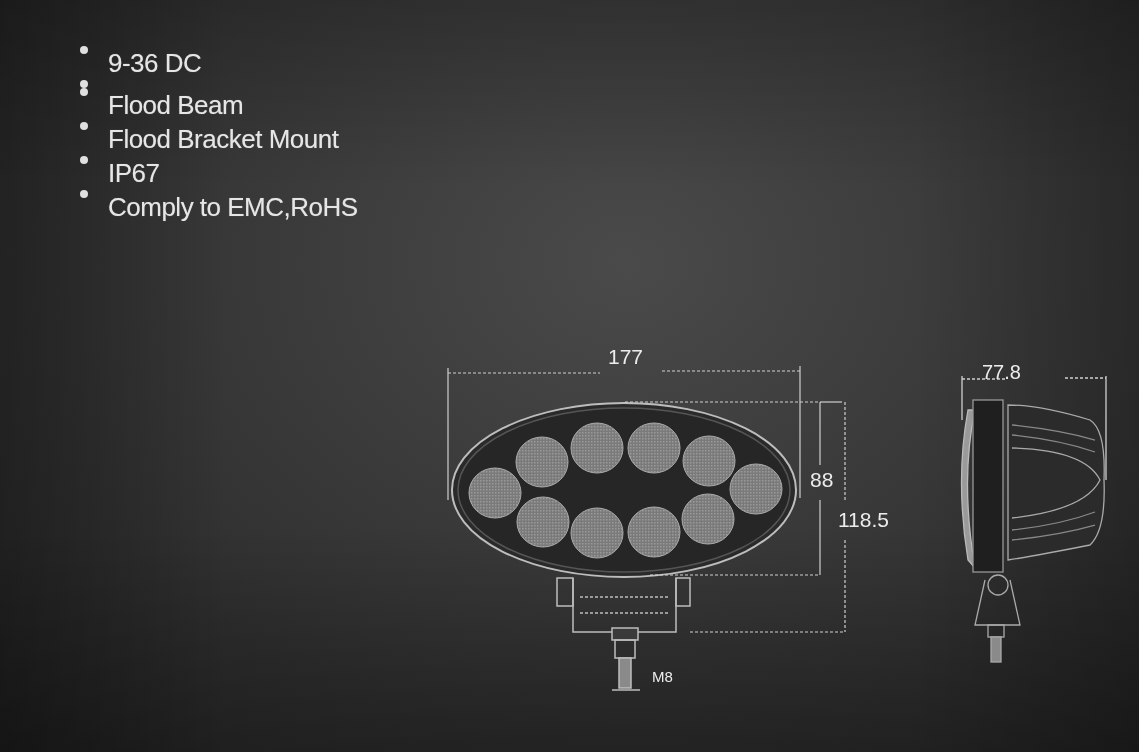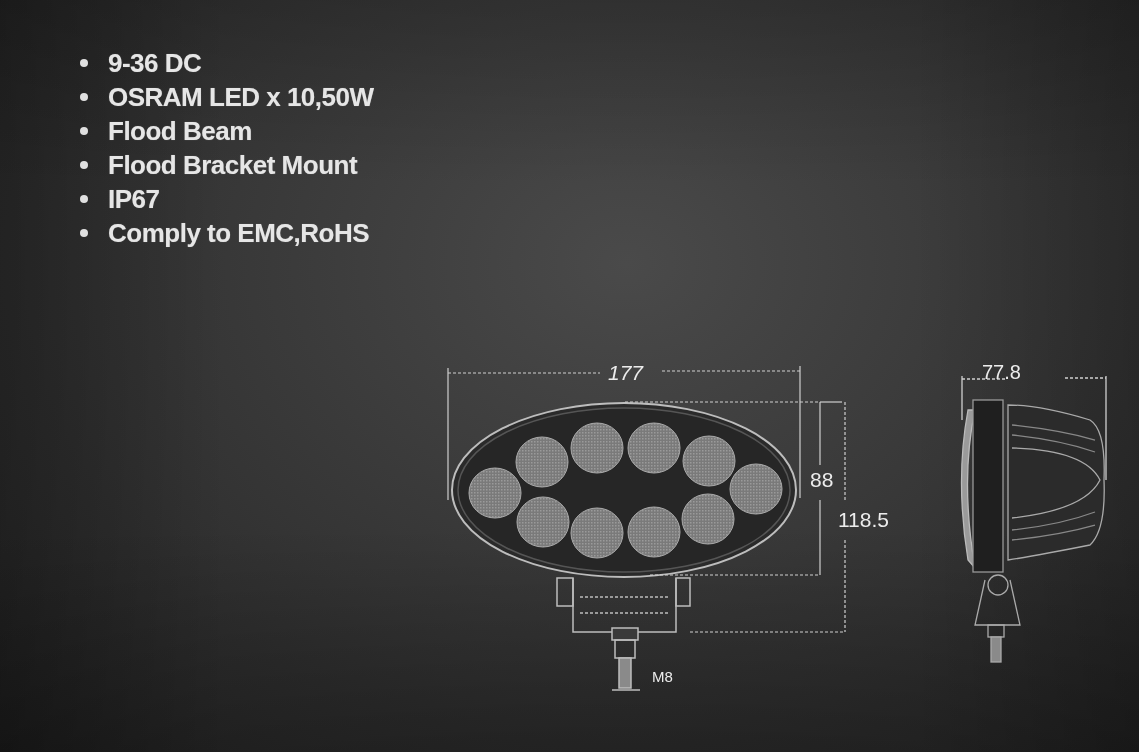--- a/index.html
+++ b/index.html
@@ -11,22 +11,22 @@
   .vignette {
     position:absolute; inset:0;
     background: linear-gradient(to bottom, rgba(0,0,0,0.18) 0%, rgba(0,0,0,0) 25%, rgba(0,0,0,0) 70%, rgba(0,0,0,0.25) 100%),
                 linear-gradient(to right, rgba(0,0,0,0.25) 0%, rgba(0,0,0,0) 20%, rgba(0,0,0,0) 80%, rgba(0,0,0,0.2) 100%);
     pointer-events:none;
   }
   .specs {
     position:absolute; left:80px; top:46px; margin:0; padding:0; list-style:none;
   }
   .specs li {
-    color:#e6e6e6; font-weight:bold; font-size:26px; line-height:34px; letter-spacing:-0.5px;
-    display:flex; align-items:center;
+    color:#e6e6e6; font-weight:normal; font-size:26px; line-height:34px; letter-spacing:-0.5px;
+    display:flex; align-items:flex-start;
     text-shadow: 0 0 1px rgba(255,255,255,0.35);
   }
   .specs li .bullet {
     width:8px; height:8px; border-radius:50%; background:#e0e0e0; margin-right:20px; flex:0 0 auto;
   }
   .dim-label {
     position:absolute; color:#ececec; font-size:21px; font-weight:normal;
   }
   svg.drawing { position:absolute; left:0; top:0; }
 </style>
@@ -35,21 +35,20 @@
 
 <div class="vignette"></div>
 
 <ul class="specs">
   <li>
       <span class="bullet"></span>
       <span>9-36 DC</span>
     </li>
   <li>
       <span class="bullet"></span>
-      <span>OSRAM LED x 10,50W</span>
     </li>
   <li>
       <span class="bullet"></span>
       <span>Flood Beam</span>
     </li>
   <li>
       <span class="bullet"></span>
       <span>Flood Bracket Mount</span>
     </li>
   <li>
@@ -142,17 +141,17 @@
     <path d="M1012 448 Q1085 450 1100 480 Q1085 510 1012 518" stroke="#aaa"></path>
     <g stroke="#aaa">
       <circle cx="998" cy="585" r="10"></circle>
       <path d="M985 580 L975 625 L1020 625 L1010 580"></path>
       <rect x="988" y="625" width="16" height="12"></rect>
       <rect x="991" y="637" width="10" height="25" fill="#8a8a8a"></rect>
     </g>
   </g>
 </svg>
 
-<div class="dim-label" style="left:608px; top:361px;font-style:italic;">177</div>
+<div class="dim-label" style="left:608px; top:345px;">177</div>
 <div class="dim-label" style="left:810px; top:468px;text-align:center;">88</div>
 <div class="dim-label" style="left:838px; top:508px;">118.5</div>
 <div class="dim-label" style="left:652px; top:668px; font-size:15px;">M8</div>
 <div class="dim-label" style="left:982px; top:361px; font-size:20px;">77.8</div>
 
 </body></html>

